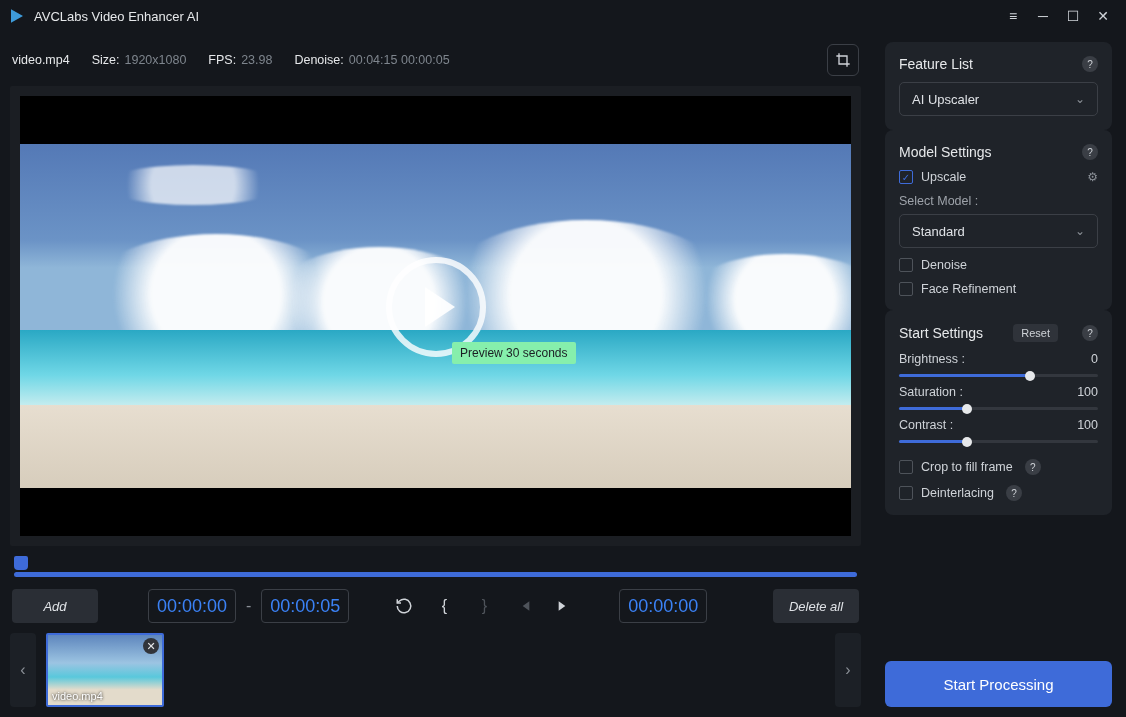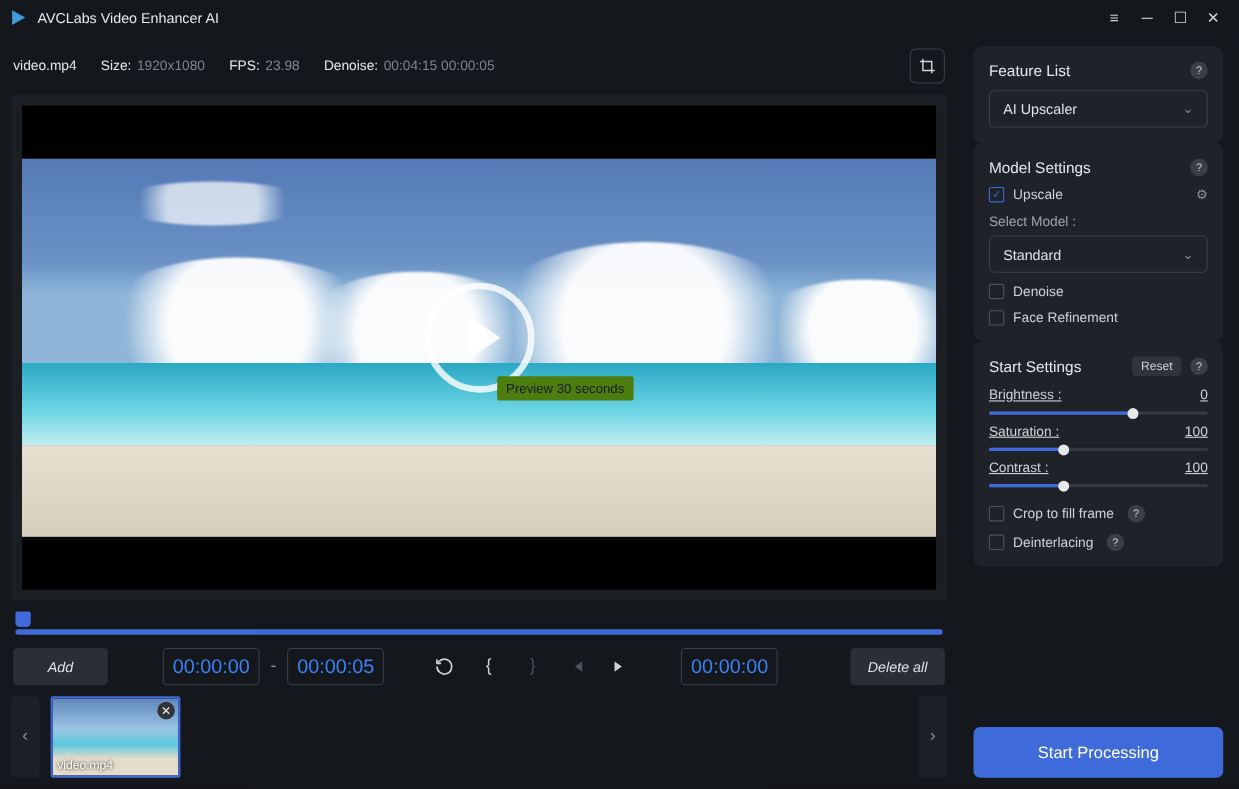--- a/index.html
+++ b/index.html
@@ -32,21 +32,21 @@
   .sand { position: absolute; left:0; right:0; bottom:0; height: 24%; background: linear-gradient(#e7ded0, #d7cdbc); }
   .sea  { position: absolute; left:0; right:0; bottom:24%; height: 22%; background: linear-gradient(#2aa8c4, #6fd7e6 60%, #c3ecef); }
   .cloud { position: absolute; background: radial-gradient(circle, #fff 0%, #fff 45%, rgba(255,255,255,0) 72%); border-radius: 50%; filter: blur(1px); opacity: .95; }
   .c1 { width: 260px; height: 120px; left: 8%; top: 26%; }
   .c2 { width: 220px; height: 110px; left: 30%; top: 30%; }
   .c3 { width: 300px; height: 150px; left: 50%; top: 22%; }
   .c4 { width: 200px; height: 90px;  left: 80%; top: 32%; }
   .c5 { width: 180px; height: 40px;  left: 10%; top: 6%; opacity:.7 }
   .play-circle { position: absolute; width: 100px; height: 100px; border: 6px solid rgba(255,255,255,.8); border-radius: 50%; display: flex; align-items: center; justify-content: center; left: 50%; top: 48%; transform: translate(-50%,-50%); cursor: pointer; }
   .play-tri { width:0; height:0; border-left: 30px solid rgba(255,255,255,.9); border-top: 20px solid transparent; border-bottom: 20px solid transparent; margin-left: 8px; }
-  .tooltip { position: absolute; left: 52%; top: 56%; background: #4d7c0f; color: #1b1e23; font-size: 12px; padding: 4px 8px; border-radius: 2px; }
+  .tooltip { position: absolute; left: 52%; top: 56%; background: #86efac; color: #1b1e23; font-size: 12px; padding: 4px 8px; border-radius: 2px; }
 
   
   .timeline-row { padding: 10px 4px 0 4px; }
   .tl-markers { position: relative; height: 14px; }
   .tl-markers .mark { position: absolute; width: 14px; height: 14px; background: #3e6bd9; border-radius: 2px 2px 4px 4px; }
   .tl-track { height: 5px; background: #3e6bd9; border-radius: 3px; margin-top: 2px; }
 
   .controls-row { display: flex; align-items: center; gap: 10px; padding: 12px 2px 0 2px; }
   .btn { background: #2a2e35; color: #dfe2e6; font-size: 13px; border: none; border-radius: 4px; height: 34px; display: flex; align-items: center; justify-content: center; cursor: pointer; }
   .btn.add, .btn.delall { width: 86px; font-style: italic; }
@@ -70,26 +70,26 @@
   .panel-h { display:flex; align-items:center; margin-bottom: 10px; }
   .panel-h .t { color:#e6e8ea; font-size:14px; flex:1; }
   .help { width:16px; height:16px; border-radius:50%; background:#3a3e45; color:#cfd3d8; font-size:10px; display:flex; align-items:center; justify-content:center; cursor:pointer; }
   .select { height: 34px; border:1px solid #3b3f46; border-radius:5px; display:flex; align-items:center; padding:0 12px; color:#dfe2e6; font-size:13px; justify-content:space-between; cursor:pointer; }
   .chev { color:#8a8f96; font-size:12px; }
   .sub { font-size:12.5px; color:#9ea3aa; margin:10px 0 6px; }
   .check-row { display:flex; align-items:center; gap:8px; font-size:12.5px; color:#cfd3d8; margin-top:10px; }
   .cbox { width:14px; height:14px; border:1px solid #4e535a; border-radius:2px; display:flex; align-items:center; justify-content:center; }
   .cbox.active { border-color:#3e6bd9; color:#3e6bd9; font-size:10px; }
   .gear { color:#8a8f96; font-size:12px; cursor:pointer; }
-  .slider-row { margin-top:8px;text-decoration:underline; }
+  .slider-row { margin-top:8px; }
   .slider-row .sl-h { display:flex; justify-content:space-between; font-size:12.5px; color:#cfd3d8; }
   .sl-track { position:relative; height:3px; background:#33373e; border-radius:2px; margin-top:8px; }
   .sl-fill { position:absolute; left:0; top:0; bottom:0; background:#3e6bd9; border-radius:2px; }
   .sl-thumb { position:absolute; top:50%; width:10px; height:10px; border-radius:50%; background:#e6e8ea; transform:translate(-50%,-50%); }
-  .reset-chip { background:#2f333a; color:#cfd3d8; font-size:11px; padding:3px 8px; border-radius:4px; margin-right:8px; cursor:pointer; }
+  .reset-chip { background:#2f333a; color:#cfd3d8; font-size:11px; padding:3px 8px; border-radius:4px; margin-right:24px; cursor:pointer; }
 
   .start-btn { margin-top: auto; height: 46px; background:#3e6bd9; color:#fff; border:none; border-radius:6px; font-size:15px; cursor:pointer; }
 </style>
 </head>
 <body>
 
 <div class="titlebar">
   <svg class="logo" viewBox="0 0 24 24">
       <polygon points="4,3 20,12 4,21" fill="#3e9bd9"></polygon>
     </svg>

